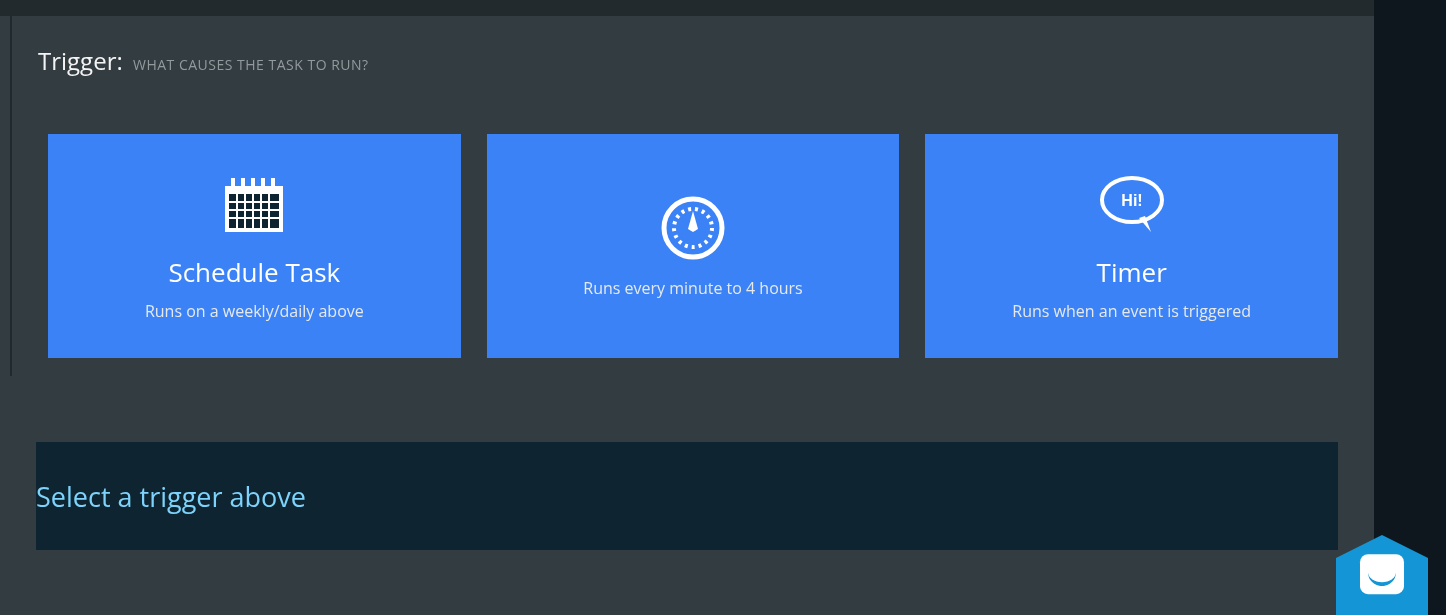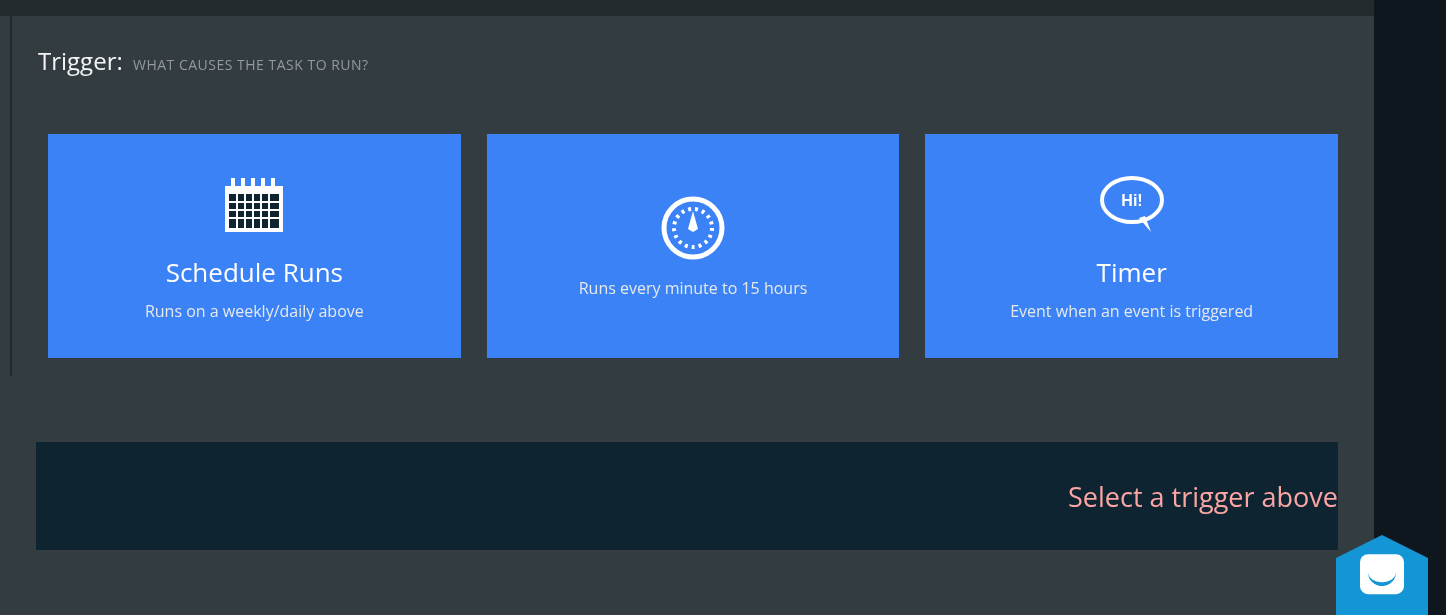--- a/index.html
+++ b/index.html
@@ -91,23 +91,23 @@
   }
   .info-bar {
     position: absolute;
     left: 36px;
     top: 426px;
     width: 1302px;
     height: 108px;
     background: #0e2531;
     display: flex;
     align-items: center;
-    justify-content: flex-end;
+    justify-content: flex-start;
     font-size: 27px;
-    color: #fca5a5;
+    color: #7dd3fc;
   }
   
   .chat-widget {
     position: absolute;
     right: 16px;
     bottom: 0;
     width: 96px;
     height: 88px;
     display: flex;
     align-items: flex-end;
@@ -182,46 +182,46 @@
                 <line x1="34" y1="20" x2="34" y2="54" stroke="#ffffff" stroke-width="2"></line>
                 <line x1="42" y1="20" x2="42" y2="54" stroke="#ffffff" stroke-width="2"></line>
                 <line x1="50" y1="20" x2="50" y2="54" stroke="#ffffff" stroke-width="2"></line>
 
                 <line x1="10" y1="28" x2="60" y2="28" stroke="#ffffff" stroke-width="2"></line>
                 <line x1="10" y1="36" x2="60" y2="36" stroke="#ffffff" stroke-width="2"></line>
                 <line x1="10" y1="44" x2="60" y2="44" stroke="#ffffff" stroke-width="2"></line>
               </g>
             </svg>
           </div>
-          <div class="title">Schedule Runs</div>
+          <div class="title">Schedule Task</div>
           <div class="desc">Runs on a weekly/daily above</div>
         </div>
 
         <div class="card">
           <div class="icon-wrap">
             <svg width="66" height="66" viewBox="0 0 66 66">
               <circle cx="33" cy="33" r="29" fill="none" stroke="#ffffff" stroke-width="5"></circle>
               <circle cx="33" cy="33" r="19" fill="none" stroke="#ffffff" stroke-width="4" stroke-dasharray="3 4"></circle>
               <polygon points="33,16 38,34 33,37 28,34" fill="#ffffff"></polygon>
               <circle cx="33" cy="33" r="3" fill="#ffffff"></circle>
             </svg>
           </div>
-          <div class="desc">Runs every minute to 15 hours</div>
+          <div class="desc">Runs every minute to 4 hours</div>
         </div>
 
         <div class="card">
           <div class="icon-wrap">
             <svg width="78" height="62" viewBox="0 0 78 62">
               <ellipse cx="39" cy="26" rx="30" ry="22" fill="none" stroke="#ffffff" stroke-width="4"></ellipse>
               <path d="M46 44 L58 58 L52 42 Z" fill="#ffffff"></path>
               <text x="39" y="32" text-anchor="middle" font-family="Arial" font-size="16" font-weight="900" fill="#ffffff">Hi!</text>
             </svg>
           </div>
           <div class="title">Timer</div>
-          <div class="desc">Event when an event is triggered</div>
+          <div class="desc">Runs when an event is triggered</div>
         </div>
 
       </div>
     </div>
 
     <div class="info-bar">
       <span>Select a trigger above</span>
     </div>
   </div>
 

